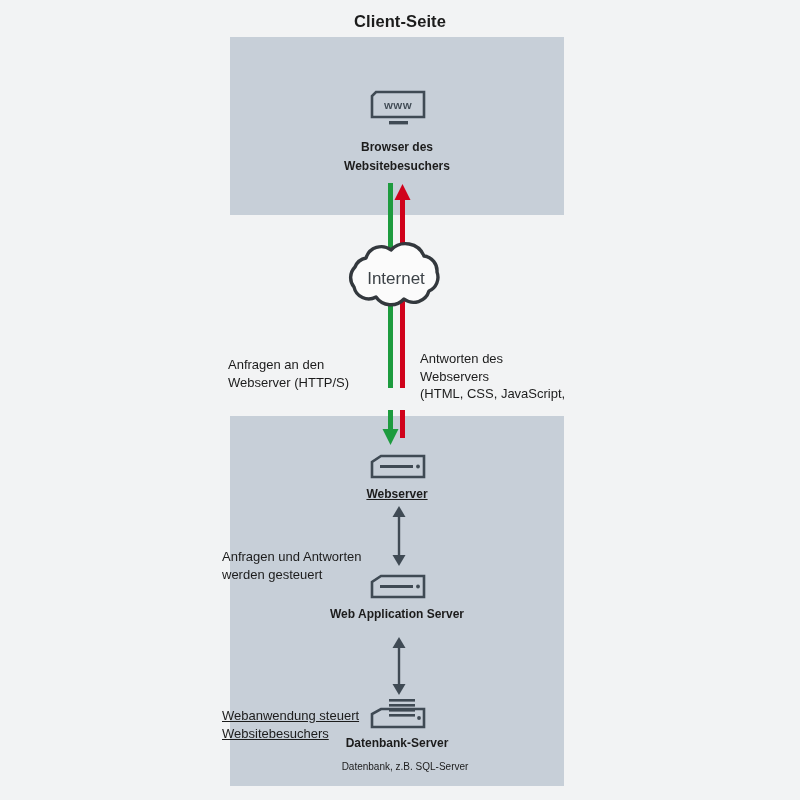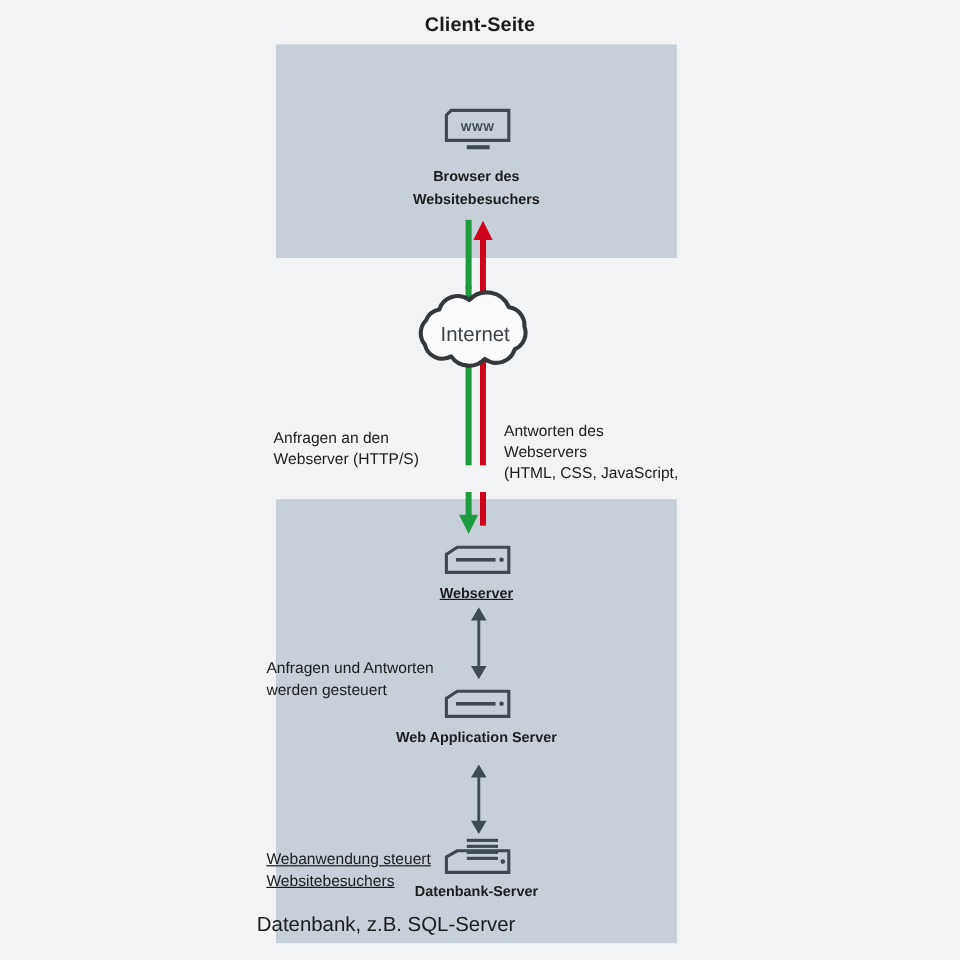--- a/index.html
+++ b/index.html
@@ -57,23 +57,24 @@
     left: 230px;
     width: 334px;
     text-align: center;
     font-size: 12px;
     font-weight: bold;
     color: #1c1c1c;
     line-height: 19px;
   }
   .node-sub {
     position: absolute;
-    left: 214px;
+    left: 238px;
     width: 334px;
-    font-size: 17px;
+    text-align: center;
+    font-size: 10px;
     font-weight: normal;
     color: #1c1c1c;
   }
 
   
   .flow-label {
     position: absolute;
     font-size: 13px;
     color: #1c1c1c;
     line-height: 17.5px;

